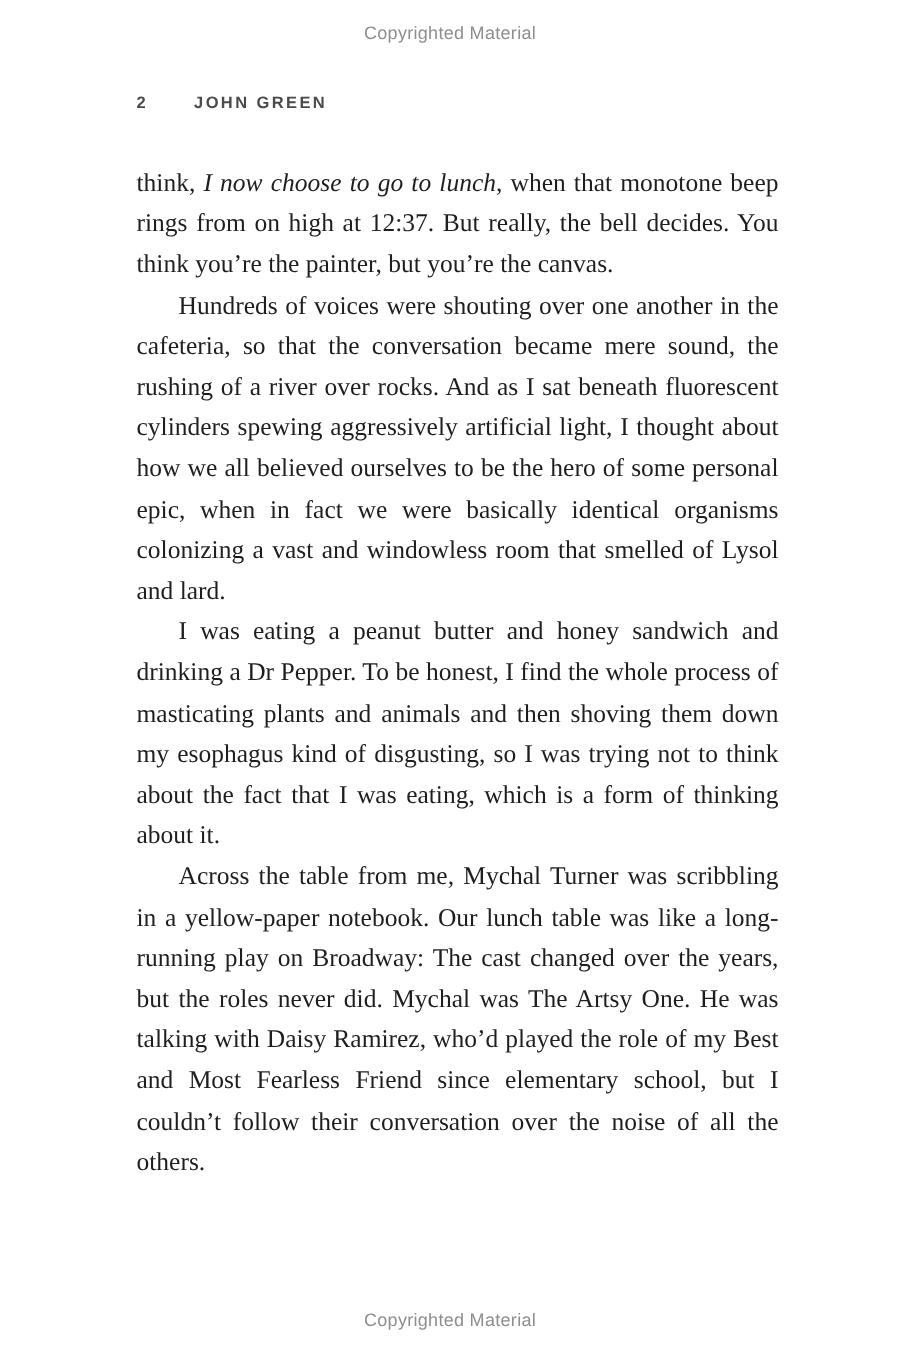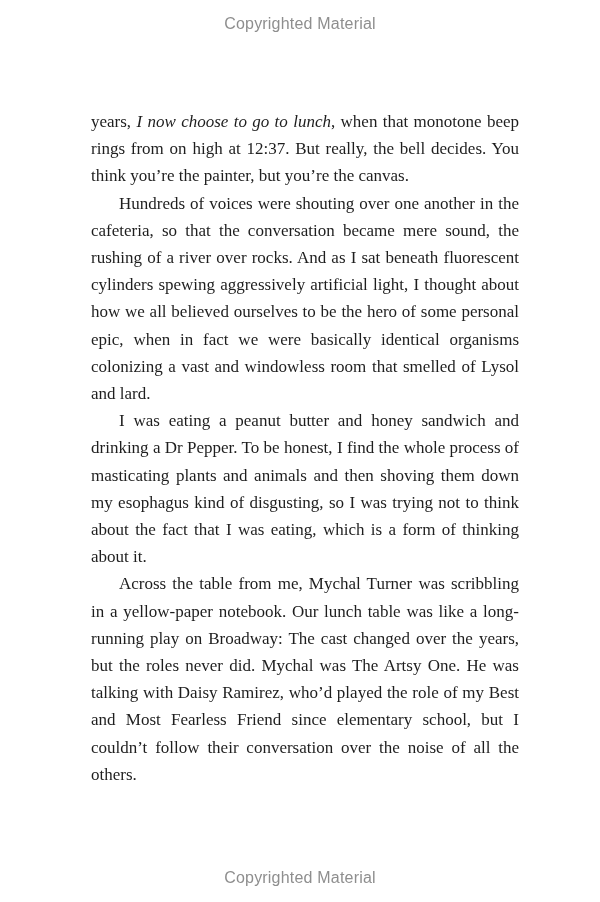--- a/index.html
+++ b/index.html
@@ -14,21 +14,21 @@
     background: #ffffff;
     overflow: hidden;
     font-family: "Liberation Serif", serif;
   }
   .copyright {
     position: absolute;
     left: 0;
     width: 100%;
     text-align: center;
     font-family: "Liberation Sans", sans-serif;
-    font-size: 16px;
+    font-size: 12px;
     color: #8e8e8e;
     letter-spacing: 0.2px;
   }
   .copyright.top { top: 15px; }
   .copyright.bottom { bottom: 15px; }
 
   .page-header {
     position: absolute;
     top: 63px;
     left: 91px;
@@ -68,24 +68,28 @@
     font-style: italic;
   }
 </style>
 </head>
 <body>
 
 <div class="book-page">
 
   <div class="copyright top">Copyrighted Material</div>
 
+  <header class="page-header">
+    <span class="page-number">2</span>
+    <span class="author">JOHN GREEN</span>
+  </header>
 
   <main class="body-text">
 
-    <p class="no-indent"><span>years, </span><em>I now choose to go to lunch</em><span>, when that monotone beep rings from on high at 12:37. But really, the bell decides. You think you’re the painter, but you’re the canvas.</span></p>
+    <p class="no-indent"><span>think, </span><em>I now choose to go to lunch</em><span>, when that monotone beep rings from on high at 12:37. But really, the bell decides. You think you’re the painter, but you’re the canvas.</span></p>
 
     <p>Hundreds of voices were shouting over one another in the cafeteria, so that the conversation became mere sound, the rushing of a river over rocks. And as I sat beneath fluorescent cylinders spewing aggressively artificial light, I thought about how we all believed ourselves to be the hero of some personal epic, when in fact we were basically identical organisms colonizing a vast and windowless room that smelled of Lysol and lard.</p>
 
     <p>I was eating a peanut butter and honey sandwich and drinking a Dr Pepper. To be honest, I find the whole process of masticating plants and animals and then shoving them down my esophagus kind of disgusting, so I was trying not to think about the fact that I was eating, which is a form of thinking about it.</p>
 
     <p>Across the table from me, Mychal Turner was scribbling in a yellow-paper notebook. Our lunch table was like a long-running play on Broadway: The cast changed over the years, but the roles never did. Mychal was The Artsy One. He was talking with Daisy Ramirez, who’d played the role of my Best and Most Fearless Friend since elementary school, but I couldn’t follow their conversation over the noise of all the others.</p>
 
 
   </main>
 

